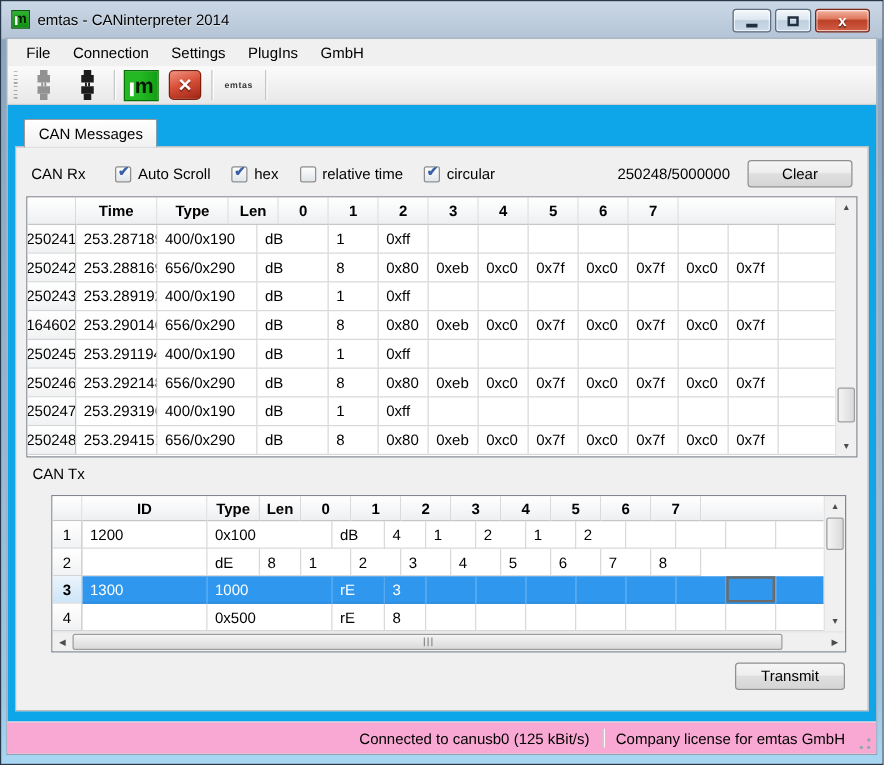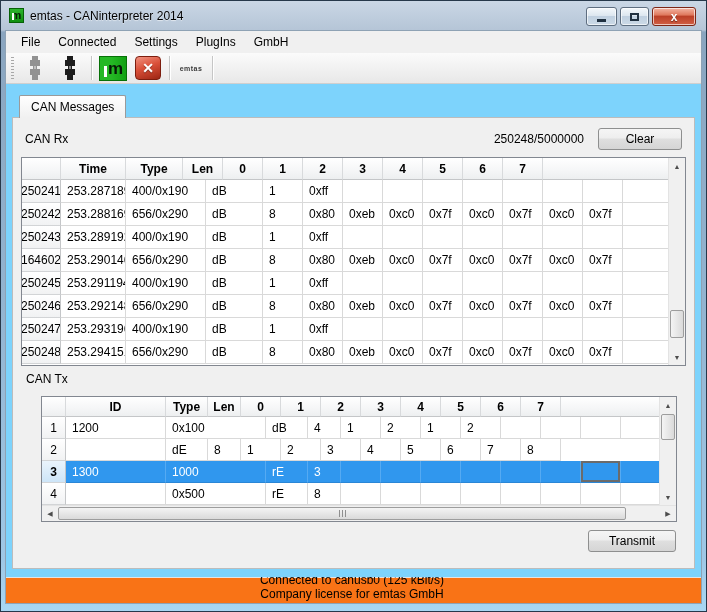--- a/index.html
+++ b/index.html
@@ -36,21 +36,21 @@
   .logo-green{width:28px;height:25px;background:linear-gradient(90deg,#25b825 0 45%,#12a012);border:1px solid #077107;
     position:relative;display:flex;align-items:center;justify-content:flex-end;padding-right:3px;
     color:#071807;font-weight:bold;font-size:17px;line-height:17px;}
   .logo-green::before{content:"";position:absolute;left:4px;bottom:3px;width:3px;height:11px;background:#fff;}
   .icon-redx{width:26px;height:24px;border-radius:4px;border:1px solid #7c1d0e;color:#fff;font-weight:bold;font-size:14px;
     background:linear-gradient(160deg,#f09381,#da5039 45%,#9c2513);display:flex;align-items:center;justify-content:center;
     text-shadow:0 1px 1px rgba(0,0,0,.4);}
   .emtas-mini{font-size:7px;letter-spacing:.5px;color:#3a3a3a;font-weight:bold;}
 
   
-  .content{position:relative;flex:1;background:#7dd3fc;text-decoration:underline;}
+  .content{position:relative;flex:1;background:#0ea5e9;text-decoration:underline;}
   .tab{position:absolute;left:13px;top:11px;height:23px;padding:0 11px;z-index:2;display:flex;align-items:center;
     background:linear-gradient(#ffffff,#f0f0f0);border:1px solid #9a9a9a;border-bottom:none;border-radius:2px 2px 0 0;}
   .tabpage{position:absolute;left:6px;right:6px;top:33px;bottom:8px;border:1px solid #bcbcbc;background:#f0f0f0;}
 
   
   .rx-controls{position:absolute;top:10px;left:12px;right:12px;height:22px;display:flex;align-items:center;}
   .rx-label{margin-right:24px;}
   .cb-group{display:flex;gap:17px;align-items:center;}
   .cb-wrap{display:flex;align-items:center;gap:5px;cursor:default;}
   .cb{width:13px;height:13px;border:1px solid #8e8e8e;border-radius:2px;background:linear-gradient(#fdfdfd,#e0e6ea);
@@ -92,22 +92,22 @@
   .rx-vthumb{top:152px;height:28px;}
   .tx-vthumb{top:17px;height:26px;}
   .hsb{height:16px;background:#f0f0f0;border-top:1px solid #e3e3e3;position:relative;display:flex;align-items:center;flex:none;}
   .hthumb{position:absolute;left:16px;right:50px;top:1px;height:13px;border:1px solid #9d9d9d;border-radius:2px;
     background:linear-gradient(#f4f4f4,#dadada);display:flex;align-items:center;justify-content:center;gap:2px;}
   .hthumb i{width:1px;height:7px;background:#8f8f8f;}
   .hsb .sbtn.right{margin-left:auto;}
 
   
   .tx-label{position:absolute;left:13px;top:254px;}
-  .statusbar{height:26px;background:#f97316;border-top:1px solid #e4e4e4;display:flex;align-items:center;
-    justify-content:flex-end;padding-right:3px;flex-direction:column;}
+  .statusbar{height:26px;background:#f9a8d4;border-top:1px solid #e4e4e4;display:flex;align-items:center;
+    justify-content:flex-end;padding-right:3px;}
   .status-item{padding:0 10px;}
   .ssep{width:1px;height:15px;background:#c9c9c9;box-shadow:1px 0 0 #fafafa;}
   .grip{width:12px;height:12px;align-self:flex-end;margin-bottom:2px;
     background:
       radial-gradient(circle at 9px 3px,#9aa 1.2px,transparent 1.6px),
       radial-gradient(circle at 9px 9px,#9aa 1.2px,transparent 1.6px),
       radial-gradient(circle at 3px 9px,#9aa 1.2px,transparent 1.6px);}
   svg{display:block;}
 </style>
 </head>
@@ -127,21 +127,21 @@
       <div class="wb wb-close">
           <span>x</span>
         </div>
     </div>
   </div>
 
   <div class="client">
 
     <div class="menubar" id="menubar">
         <div class="menu-item">File</div>
-        <div class="menu-item">Connected</div>
+        <div class="menu-item">Connection</div>
         <div class="menu-item">Settings</div>
         <div class="menu-item">PlugIns</div>
         <div class="menu-item">GmbH</div>
       </div>
 
     <div class="toolbar">
       <div class="gripper"></div>
       <div class="tbtn">
         <svg width="16" height="24" viewBox="0 0 16 24">
           <g fill="#929292">
@@ -182,20 +182,38 @@
 
     <div class="content">
       <div class="tab">
         <span>CAN Messages</span>
       </div>
 
       <div class="tabpage">
 
         <div class="rx-controls">
           <span class="rx-label">CAN Rx</span>
+          <div class="cb-group" id="rx-checks">
+              <label class="cb-wrap">
+                <span class="cb checked"></span>
+                <span>Auto Scroll</span>
+              </label>
+              <label class="cb-wrap">
+                <span class="cb checked"></span>
+                <span>hex</span>
+              </label>
+              <label class="cb-wrap">
+                <span class="cb"></span>
+                <span>relative time</span>
+              </label>
+              <label class="cb-wrap">
+                <span class="cb checked"></span>
+                <span>circular</span>
+              </label>
+            </div>
           <span class="rx-counter">250248/5000000</span>
           <div class="btn btn-clear">
             <span>Clear</span>
           </div>
         </div>
 
         <div class="dtable rx-dtable">
           <div class="tbody-wrap">
             <div class="cols" id="rx-cols">
                 <div class="trow thead">

